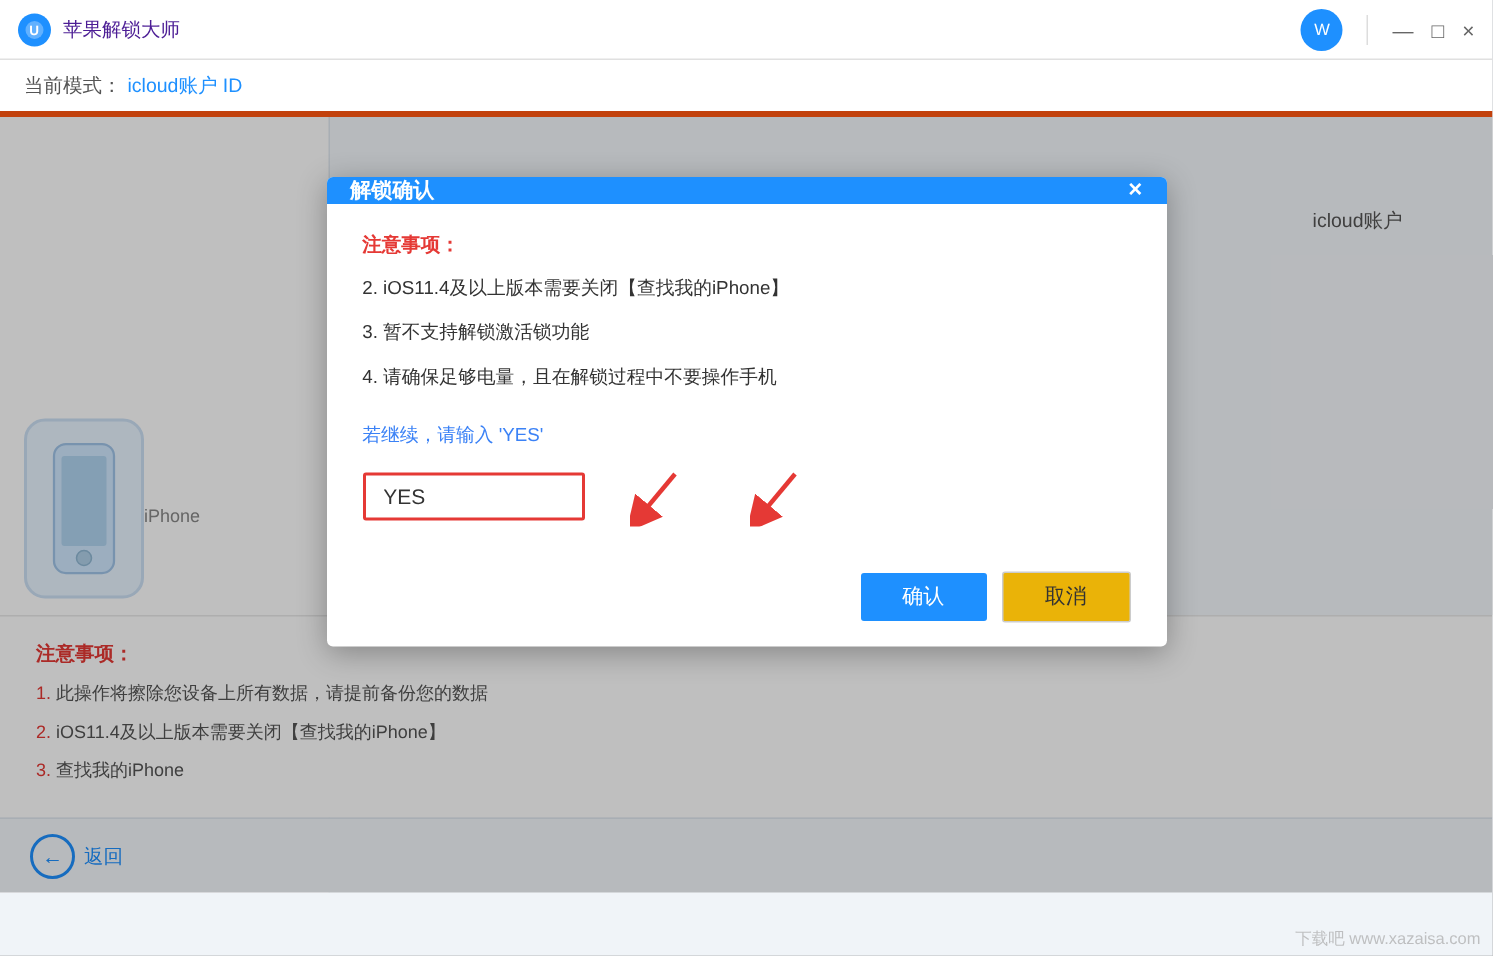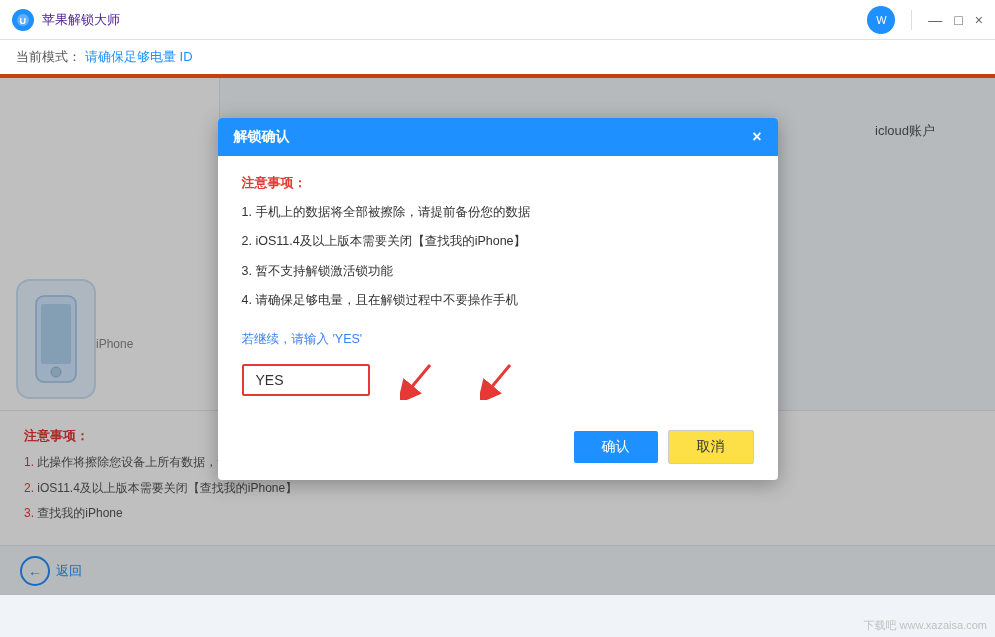--- a/index.html
+++ b/index.html
@@ -135,21 +135,21 @@
 
     
     .info-panel {
       flex: 1;
       padding: 30px 40px;
       position: relative;
     }
     .icloud-text {
       position: absolute;
       right: 60px;
-      top: 44px;
+      top: 60px;
       font-size: 13px;
       color: #555;
     }
 
     
     .notes-section {
       position: absolute;
       bottom: 0;
       left: 0;
       right: 0;
@@ -235,21 +235,21 @@
     .dialog {
       background: #fff;
       border-radius: 4px;
       box-shadow: 0 4px 20px rgba(0,0,0,0.3);
       width: 560px;
       overflow: hidden;
     }
     .dialog-header {
       background: #1e90ff;
       color: #fff;
-      padding: 10px 16px;
+      padding: 0 16px;
       display: flex;
       align-items: center;
       justify-content: space-between;
     }
     .dialog-title {
       font-size: 14px;
       font-weight: bold;
     }
     .dialog-close {
       color: #fff;
@@ -286,21 +286,21 @@
     .yes-input-wrapper {
       position: relative;
       display: flex;
       align-items: center;
     }
     .yes-input {
       border: 2px solid #e53935;
       border-radius: 2px;
       padding: 6px 12px;
       font-size: 14px;
-      width: 128px;
+      width: 148px;
       outline: none;
       color: #333;
     }
 
     .dialog-footer {
       display: flex;
       justify-content: flex-end;
       gap: 10px;
       padding: 10px 24px 16px;
       align-items: center;
@@ -308,21 +308,21 @@
     .btn-confirm {
       background: #1e90ff;
       color: #fff;
       border: none;
       border-radius: 2px;
       padding: 7px 28px;
       font-size: 14px;
       cursor: pointer;
     }
     .btn-cancel {
-      background: #fde047;
+      background: #eab308;
       color: #333;
       border: 1px solid #ccc;
       border-radius: 2px;
       padding: 7px 28px;
       font-size: 14px;
       cursor: pointer;
     }
   </style>
 </head>
 <body>
@@ -347,21 +347,21 @@
     <div class="window-controls">
       <span class="window-ctrl">—</span>
       <span class="window-ctrl">□</span>
       <span class="window-ctrl">×</span>
     </div>
   </div>
 </div>
 
 <div class="mode-bar">
   <span class="mode-label">当前模式：</span>
-  <span class="mode-value">请确保足够电量 ID</span>
+  <span class="mode-value">icloud账户 ID</span>
 </div>
 
 <div class="main-content">
 
   <div class="device-panel">
     <div class="device-img">
       <svg width="50" height="90" viewBox="0 0 50 90">
         <rect x="5" y="2" width="40" height="86" rx="8" ry="8" fill="#d0e8ff" stroke="#a0c4e8" stroke-width="1.5"></rect>
         <rect x="10" y="10" width="30" height="60" rx="2" fill="#b0d4f0"></rect>
         <circle cx="25" cy="78" r="5" fill="#b0d0e8" stroke="#90b8d4" stroke-width="1"></circle>
@@ -399,21 +399,20 @@
   <div class="modal-overlay">
     <div class="dialog">
 
       <div class="dialog-header">
         <span class="dialog-title">解锁确认</span>
         <span class="dialog-close">×</span>
       </div>
 
       <div class="dialog-body">
         <div class="dialog-notes-title">注意事项：</div>
-        <div class="dialog-note-item">1. 手机上的数据将全部被擦除，请提前备份您的数据</div>
         <div class="dialog-note-item">2. iOS11.4及以上版本需要关闭【查找我的iPhone】</div>
         <div class="dialog-note-item">3. 暂不支持解锁激活锁功能</div>
         <div class="dialog-note-item">4. 请确保足够电量，且在解锁过程中不要操作手机</div>
 
         <div class="dialog-input-section">
           <span class="input-label">若继续，请输入 'YES'</span>
         </div>
         <div style="margin-top:12px; display:flex; align-items:center; gap:20px; position:relative;">
           <div class="yes-input-wrapper">
             <input class="yes-input" type="text" value="YES" style="">

